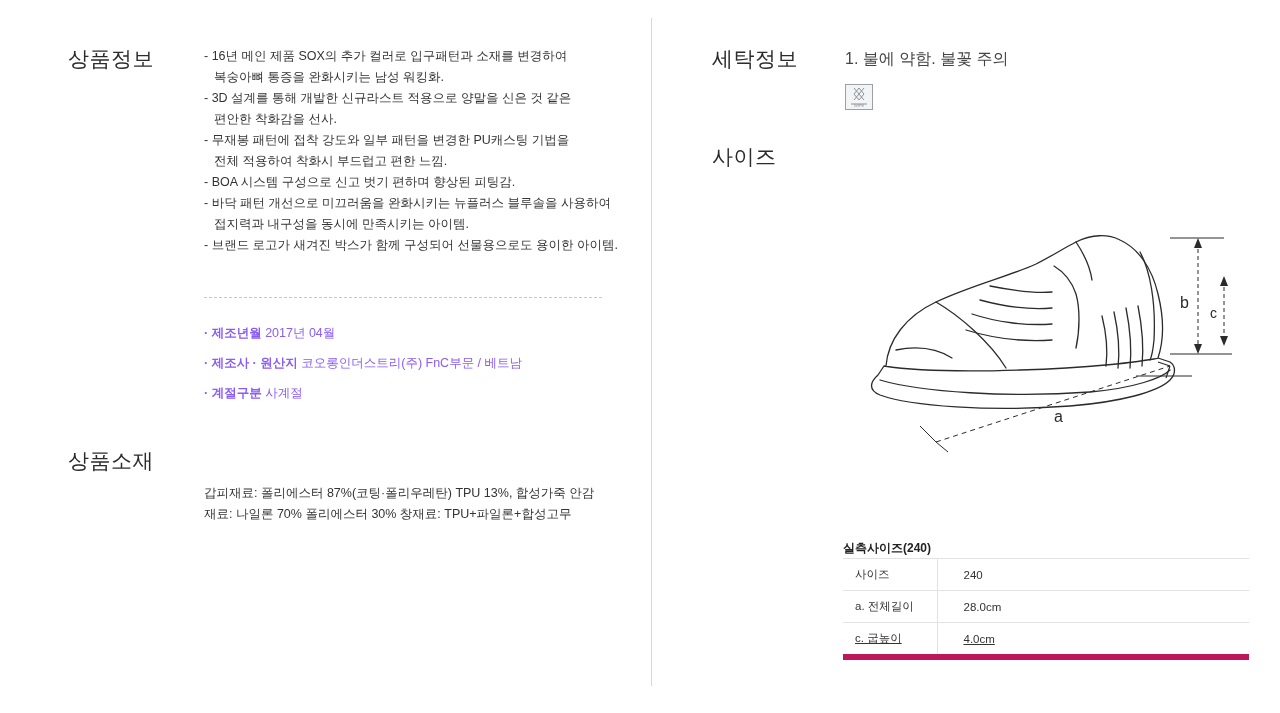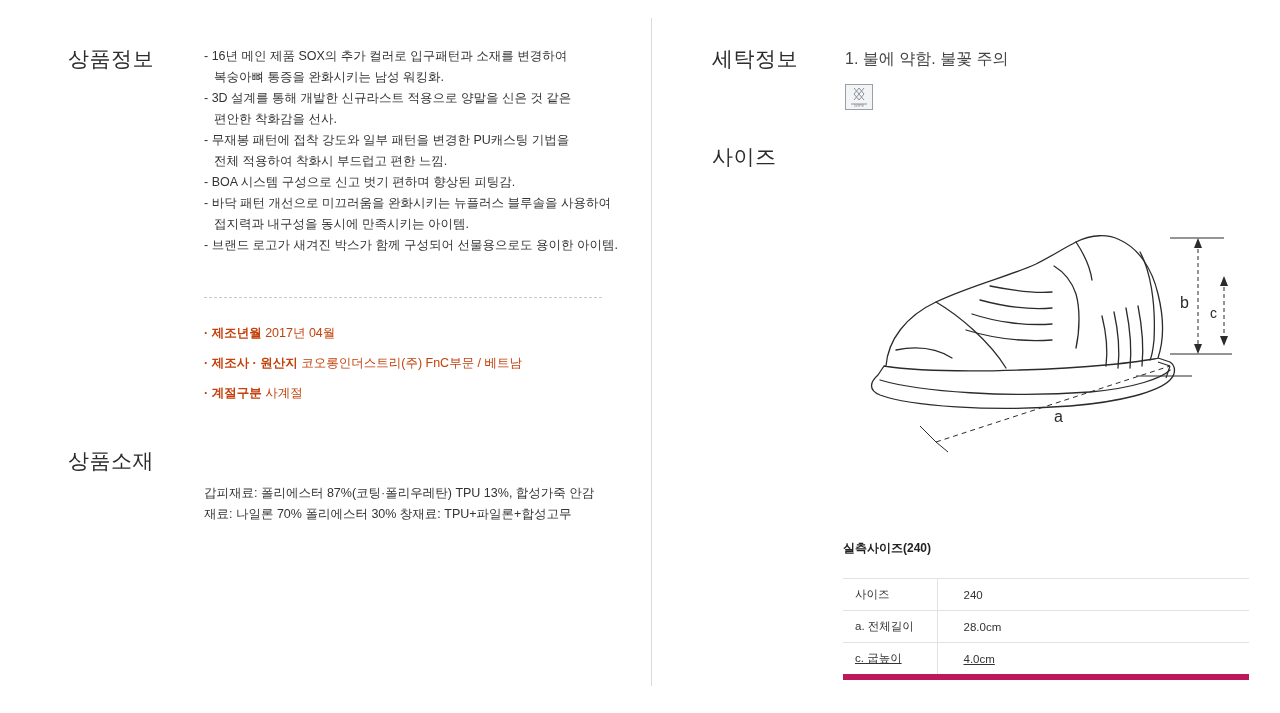--- a/index.html
+++ b/index.html
@@ -64,21 +64,21 @@
   }
 
   .meta {
     position: absolute;
     left: 188px; top: 318px;
     width: 430px;
   }
   .meta-row {
     font-size: 12.5px;
     line-height: 30px;
-    color: #c2410c;
+    color: #8b5cf6;
     white-space: nowrap;
   }
   .meta-row b { font-weight: 700; }
   .meta-val { font-weight: 400; }
 
   .material-text {
     position: absolute;
     left: 188px; top: 447px;
     width: 400px;
     font-size: 12.5px;
@@ -120,21 +120,21 @@
   
   .size-table {
     position: absolute;
     left: 843px; top: 540px;
     width: 406px;
   }
   .size-table-title {
     font-size: 12px;
     font-weight: 700;
     color: #222;
-    margin-bottom: 21px;
+    margin-bottom: 1px;
   }
   table.spec {
     width: 406px;
     border-collapse: collapse;
     font-size: 11.5px;
     color: #333;
   }
   table.spec tr { border-top: 1px solid #e2e2e2; }
   table.spec tr:last-child { border-bottom: 6px solid #be185d; text-decoration: underline; }
   table.spec td {

